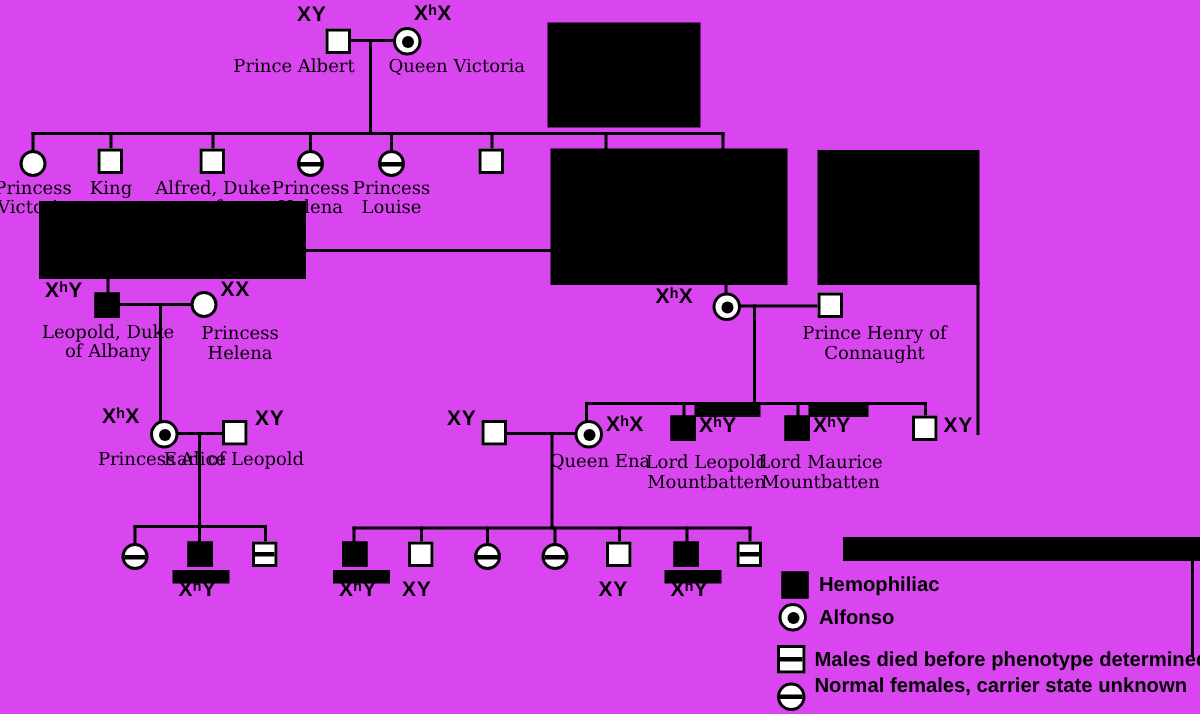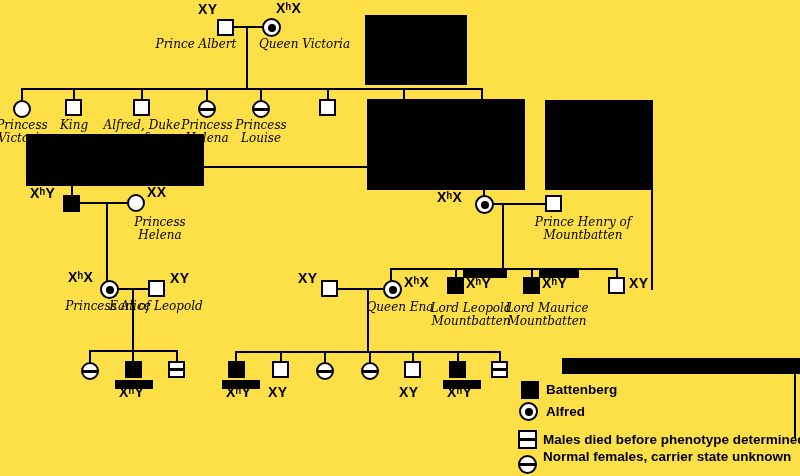--- a/index.html
+++ b/index.html
@@ -1,33 +1,33 @@
 <!DOCTYPE html>
 <html><head>
 <meta charset="utf-8">
 <style>
   html,body{margin:0;padding:0;background:#fff;}
-  .stage{position:relative;width:800px;height:476px;background:#fde047;overflow:hidden;
+  .stage{position:relative;width:800px;height:476px;background:#d946ef;overflow:hidden;
          font-family:"DejaVu Serif",serif;color:#000;}
   
   .hl,.vl{position:absolute;background:#000;z-index:1;}
   .hl{height:2px;} .vl{width:2px;}
   
   .sym{position:absolute;box-sizing:border-box;width:17px;height:17px;border:2px solid #000;
        background:#fff;z-index:2;}
   .circle{border-radius:50%;width:18px;height:18px;}
   .filled{background:#000;}
   .carrier{width:19px;height:19px;}
   .carrier::after{content:"";position:absolute;left:50%;top:50%;width:8px;height:8px;
        margin:-4px 0 0 -4px;background:#000;border-radius:50%;}
   .barred::after{content:"";position:absolute;left:0;right:0;top:50%;margin-top:-1.5px;
        height:3px;background:#000;}
   
   .name{position:absolute;font-family:"DejaVu Serif",serif;font-size:12px;line-height:1.08;
-       text-align:center;white-space:pre-line;z-index:2;font-style:italic;}
+       text-align:center;white-space:pre-line;z-index:2;}
   .geno{position:absolute;font-family:"Liberation Sans",sans-serif;font-size:14px;
        font-weight:600;letter-spacing:0.5px;z-index:2;}
   
   .redact{position:absolute;background:#000;z-index:5;}
   
   .legend-label{position:absolute;font-family:"Liberation Sans",sans-serif;font-weight:700;
        font-size:13.5px;white-space:nowrap;z-index:2;}
 </style>
 </head>
 <body>
@@ -71,29 +71,31 @@
 
   <div class="hl" style="left:200px;top:166px;width:170px;"></div>
 
   <span class="geno" style="left:30px;top:185px;">XʰY</span>
   <span class="geno" style="left:147px;top:184px;">XX</span>
   <div class="vl" style="left:71px;top:184px;height:12px;"></div>
   <div class="sym filled" style="left:63px;top:195px;"></div>
   <div class="hl" style="left:79px;top:202px;width:50px;"></div>
   <div class="sym circle" style="left:127px;top:194px;"></div>
   <div class="vl" style="left:106px;top:202px;height:80px;"></div>
+  <div class="name" style="left:22px;top:215px;width:100px;">Leopold, Duke
+of Albany</div>
   <div class="name" style="left:112px;top:216px;width:96px;">Princess Helena</div>
 
   <div class="vl" style="left:483px;top:188px;height:9px;"></div>
   <span class="geno" style="left:437px;top:189px;">XʰX</span>
   <div class="sym circle carrier" style="left:475px;top:195px;"></div>
   <div class="hl" style="left:493px;top:203px;width:53px;"></div>
   <div class="sym" style="left:545px;top:195px;"></div>
   <div class="vl" style="left:502px;top:203px;height:67px;"></div>
-  <div class="name" style="left:508px;top:216px;width:150px;">Prince Henry of Mountbatten</div>
+  <div class="name" style="left:508px;top:216px;width:150px;">Prince Henry of Connaught</div>
 
   <div class="vl" style="left:651px;top:188px;height:102px;"></div>
 
   <div class="hl" style="left:390px;top:268px;width:228px;"></div>
   <div class="vl" style="left:390px;top:268px;height:14px;"></div>
   <div class="vl" style="left:455px;top:268px;height:10px;"></div>
   <div class="vl" style="left:531px;top:268px;height:10px;"></div>
   <div class="vl" style="left:616px;top:268px;height:10px;"></div>
 
   <span class="geno" style="left:68px;top:269px;">XʰX</span>
@@ -160,24 +162,24 @@
 
   <div class="redact" style="left:365px;top:15px;width:102px;height:70px;"></div>
   <div class="redact" style="left:26px;top:134px;width:178px;height:52px;"></div>
   <div class="redact" style="left:367px;top:99px;width:158px;height:91px;"></div>
   <div class="redact" style="left:545px;top:100px;width:108px;height:90px;"></div>
 
   <div class="redact" style="left:562px;top:358px;width:238px;height:16px;"></div>
   <div class="vl" style="left:794px;top:374px;height:64px;"></div>
 
   <div class="sym filled" style="left:521px;top:381px;width:18px;height:18px;"></div>
-  <div class="legend-label" style="left:546px;top:382px;">Battenberg</div>
+  <div class="legend-label" style="left:546px;top:382px;">Hemophiliac</div>
 
   <div class="sym circle carrier" style="left:519px;top:402px;"></div>
-  <div class="legend-label" style="left:546px;top:404px;">Alfred</div>
+  <div class="legend-label" style="left:546px;top:404px;">Alfonso</div>
 
   <div class="sym barred" style="left:518px;top:430px;width:19px;height:19px;"></div>
   <div class="legend-label" style="left:543px;top:432px;">Males died before phenotype determined</div>
 
   <div class="sym circle barred" style="left:518px;top:455px;width:19px;height:19px;"></div>
   <div class="legend-label" style="left:543px;top:449px;">Normal females, carrier state unknown</div>
 
 </div>
 
 </body></html>

